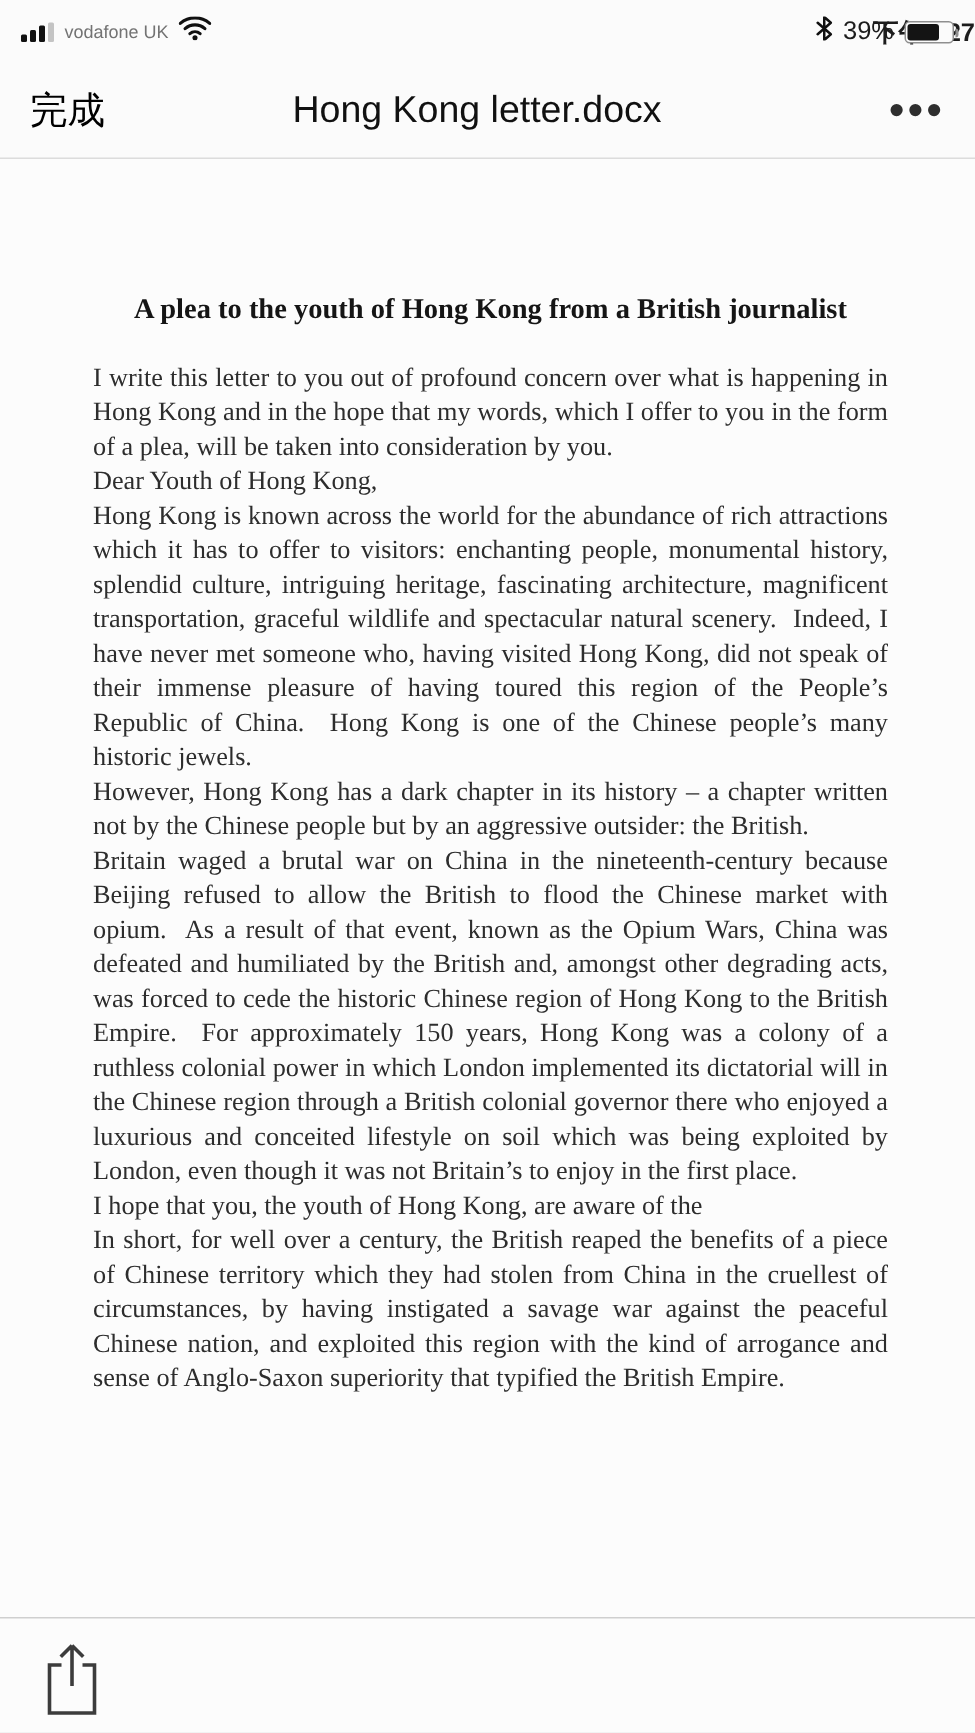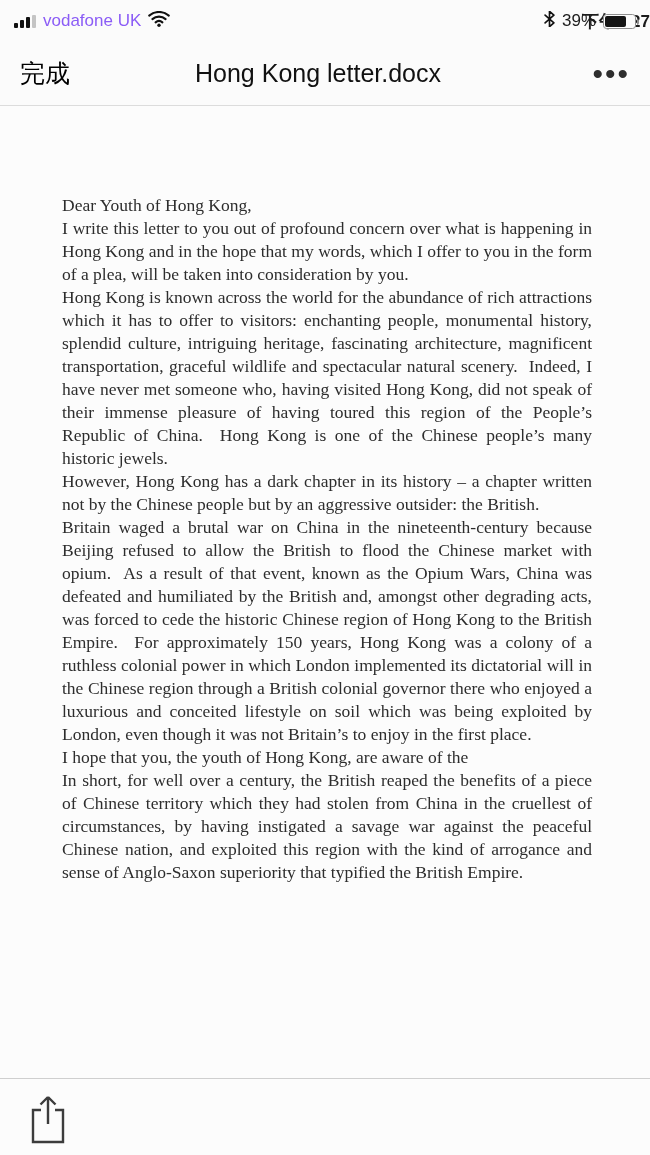--- a/index.html
+++ b/index.html
@@ -16,21 +16,21 @@
     font-size:17px;
   }
   .sb-left,.sb-right{display:flex;align-items:center;gap:7px;}
   .sb-center{position:absolute;left:0;right:0;text-align:right;font-weight:bold;font-size:17px;pointer-events:none;}
   .signal{display:flex;align-items:flex-end;gap:2px;height:13px;}
   .signal i{display:block;width:4px;border-radius:1px;background:#111;}
   .signal i:nth-child(1){height:5px;}
   .signal i:nth-child(2){height:8px;}
   .signal i:nth-child(3){height:11px;}
   .signal i:nth-child(4){height:13px;background:#c4c4c4;}
-  .carrier{font-size:17px;color:#8b5cf6;}
+  .carrier{font-size:12px;color:#737373;}
   .battery{position:relative;width:33px;height:15px;border:1px solid #8f8f8f;border-radius:3.5px;box-sizing:border-box;background:#fbfbfb;}
   .battery .fill{position:absolute;top:1px;left:1px;bottom:1px;width:69%;background:#141414;border-radius:2px;}
   .battery .cap{position:absolute;right:-4px;top:4px;width:2.5px;height:6px;background:#8f8f8f;border-radius:0 2px 2px 0;}
   
   .nav-bar{
     position:absolute;top:42px;left:0;right:0;height:64px;
     display:flex;align-items:center;background:#fbfbfb;
     border-bottom:1px solid #dcdcdc;box-sizing:border-box;padding:0 20px;
   }
   .nav-done{font-size:25px;color:#000000;cursor:pointer;}
@@ -104,22 +104,23 @@
   </div>
 
   <div class="nav-bar">
     <span class="nav-done">完成</span>
     <span class="nav-title">Hong Kong letter.docx</span>
     <span class="nav-more">•••</span>
   </div>
 
   <div class="doc-scroll">
     <div class="doc-page">
+      <div class="doc-title">A plea to the youth of Hong Kong from a British journalist</div>
+      <p>I write this letter to you out of profound concern over what is happening in Hong Kong and in the hope that my words, which I offer to you in the form of a plea, will be taken into consideration by you.</p>
       <p>Dear Youth of Hong Kong,</p>
-      <p>I write this letter to you out of profound concern over what is happening in Hong Kong and in the hope that my words, which I offer to you in the form of a plea, will be taken into consideration by you.</p>
       <p>Hong Kong is known across the world for the abundance of rich attractions which it has to offer to visitors: enchanting people, monumental history, splendid culture, intriguing heritage, fascinating architecture, magnificent transportation, graceful wildlife and spectacular natural scenery.  Indeed, I have never met someone who, having visited Hong Kong, did not speak of their immense pleasure of having toured this region of the People’s Republic of China.  Hong Kong is one of the Chinese people’s many historic jewels.</p>
       <p>However, Hong Kong has a dark chapter in its history – a chapter written not by the Chinese people but by an aggressive outsider: the British.</p>
       <p>Britain waged a brutal war on China in the nineteenth-century because Beijing refused to allow the British to flood the Chinese market with opium.  As a result of that event, known as the Opium Wars, China was defeated and humiliated by the British and, amongst other degrading acts, was forced to cede the historic Chinese region of Hong Kong to the British Empire.  For approximately 150 years, Hong Kong was a colony of a ruthless colonial power in which London implemented its dictatorial will in the Chinese region through a British colonial governor there who enjoyed a luxurious and conceited lifestyle on soil which was being exploited by London, even though it was not Britain’s to enjoy in the first place.</p>
       <p>I hope that you, the youth of Hong Kong, are aware of the</p>
       <p>In short, for well over a century, the British reaped the benefits of a piece of Chinese territory which they had stolen from China in the cruellest of circumstances, by having instigated a savage war against the peaceful Chinese nation, and exploited this region with the kind of arrogance and sense of Anglo-Saxon superiority that typified the British Empire.</p>
     </div>
   </div>
 
   <div class="toolbar">
     <button class="share-btn">

